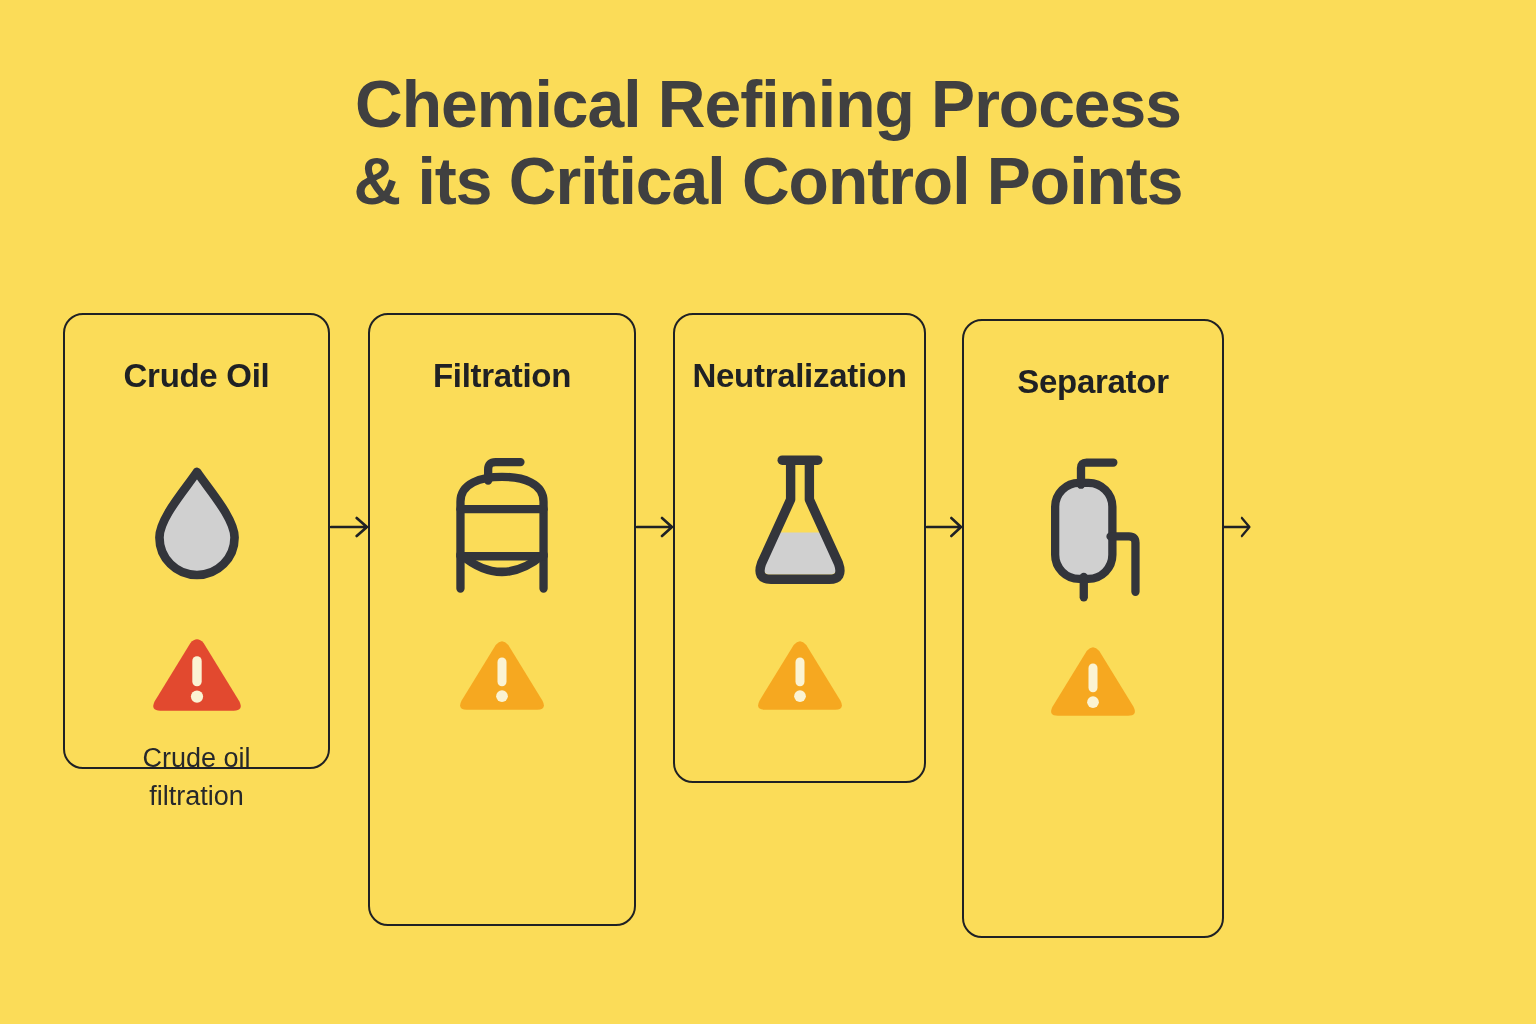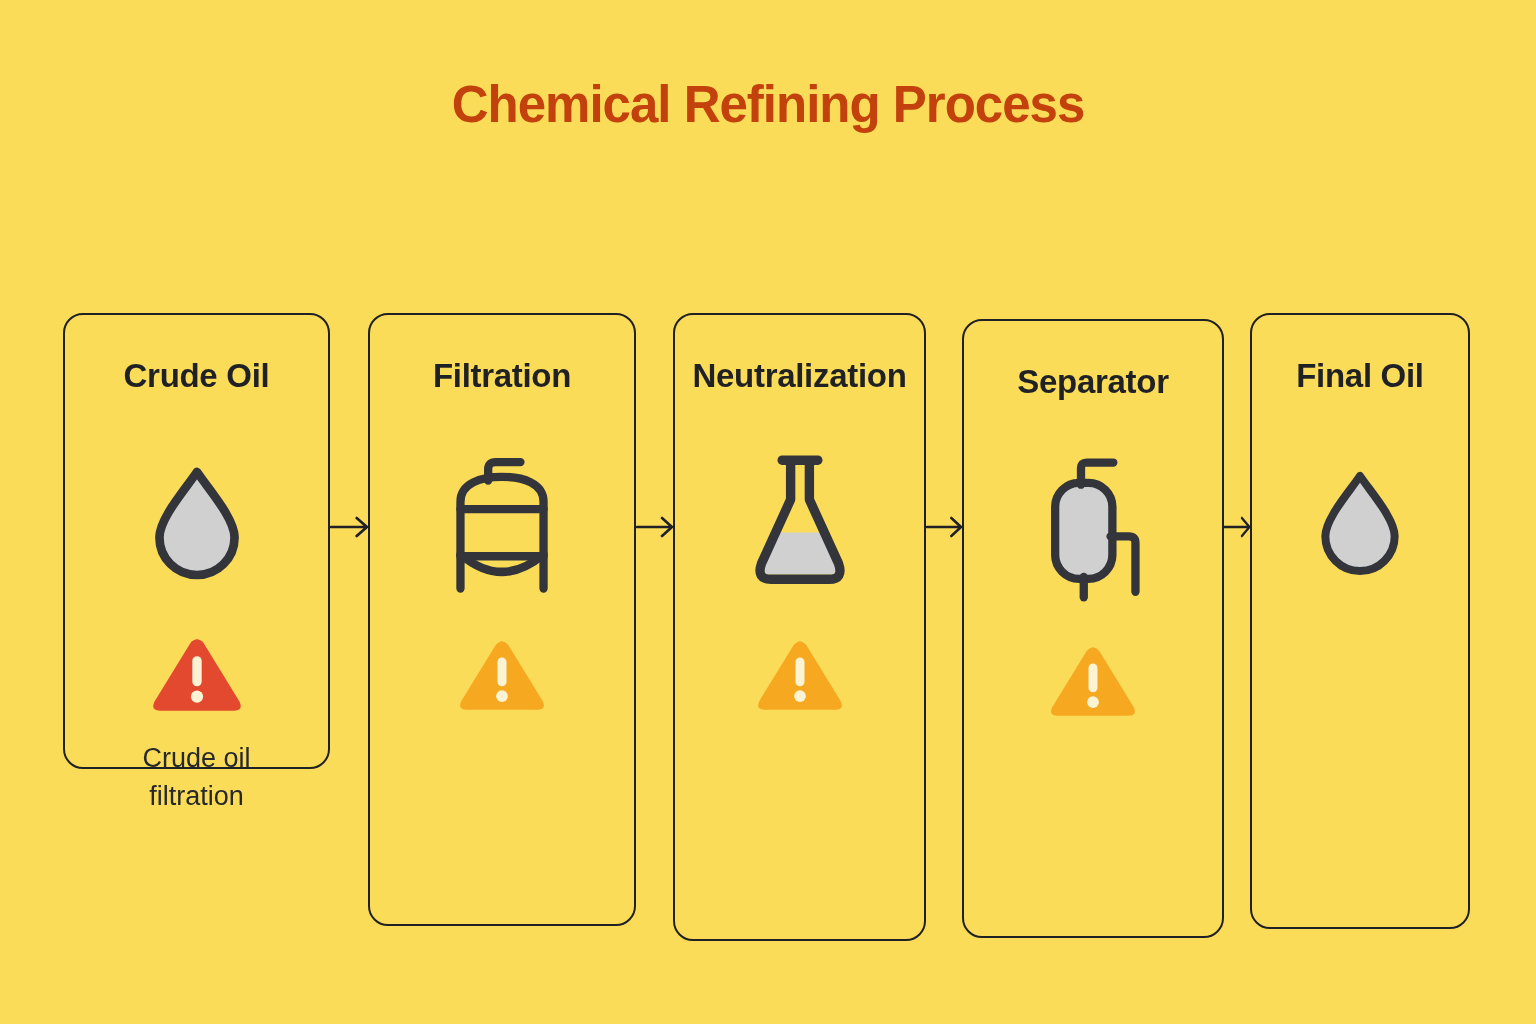--- a/index.html
+++ b/index.html
@@ -1,25 +1,25 @@
 <!DOCTYPE html>
 <html><head>
 <meta charset="utf-8">
 <style>
   html,body{margin:0;padding:0;}
   body{font-family:"Liberation Sans",sans-serif;}
   .canvas{position:relative;width:1536px;height:1024px;background:#FBDC58;overflow:hidden;}
 
   .main-title{position:absolute;top:66px;left:0;right:0;text-align:center;
-    font-weight:700;font-size:51px;line-height:77px;color:#c2410c;letter-spacing:-1px;}
+    font-weight:700;font-size:66px;line-height:77px;color:#404040;letter-spacing:-1px;}
 
   .card{position:absolute;top:313px;border:2px solid #1F2124;border-radius:20px;background:#FBDC58;box-sizing:border-box;}
   .c1{left:63px;width:267px;height:456px;}
   .c2{left:368px;width:268px;height:613px;}
-  .c3{left:673px;width:253px;height:628px;padding-left:48px;}
+  .c3{left:673px;width:253px;height:470px;padding-left:48px;}
   .c4{left:962px;top:319px;width:262px;height:619px;}
   .c5{left:1250px;width:220px;height:616px;}
 
   .card-title{position:absolute;top:42px;left:0;right:0;text-align:center;
     font-weight:700;font-size:33px;color:#1F2124;letter-spacing:-0.3px;}
   .icon-slot{position:absolute;top:131px;left:0;right:0;height:154px;
     display:flex;align-items:center;justify-content:center;}
   .warn-slot{position:absolute;top:314px;left:0;right:0;height:92px;
     display:flex;align-items:center;justify-content:center;}
   .caption{position:absolute;top:424px;left:0;right:0;text-align:center;
@@ -32,20 +32,21 @@
   .a4{left:1222px;width:29px;}
   .arrow svg{width:100%;height:100%;}
 </style>
 </head>
 <body>
 
 <div class="canvas">
 
   <div class="main-title">
     <div>Chemical Refining Process</div>
+    <div>&amp; its Critical Control Points</div>
   </div>
 
   <div class="card c1">
     <div class="card-title">Crude Oil</div>
     <div class="icon-slot">
       <svg width="104" height="118" viewBox="0 0 108 122">
         <path d="M54 8 C42 26 15 56 15 76 A39 39 0 1 0 93 76 C93 56 66 26 54 8 Z" fill="#D0D0D0" stroke="#33353B" stroke-width="9" stroke-linejoin="round"></path>
       </svg>
     </div>
     <div class="warn-slot">
@@ -115,28 +116,20 @@
     </div>
     <div class="warn-slot">
       <svg width="90" height="81" viewBox="0 0 100 88">
         <path d="M43 10 Q50 2 57 10 L95 72 Q100 82 89 82 H11 Q0 82 5 72 Z" fill="#F6A820"></path>
         <rect x="45" y="24" width="10" height="32" rx="5" fill="#FBF3D3"></rect>
         <circle cx="50" cy="67" r="6.5" fill="#FBF3D3"></circle>
       </svg>
     </div>
   </div>
 
-  <div class="card c5">
-    <div class="card-title">Final Oil</div>
-    <div class="icon-slot">
-      <svg width="96" height="110" viewBox="0 0 108 122">
-        <path d="M54 8 C42 26 15 56 15 76 A39 39 0 1 0 93 76 C93 56 66 26 54 8 Z" fill="#D0D0D0" stroke="#33353B" stroke-width="9" stroke-linejoin="round"></path>
-      </svg>
-    </div>
-  </div>
 
   <div class="arrow a1">
     <svg viewBox="0 0 38 26" preserveAspectRatio="none">
       <path d="M1 13 H36 M26 4 L36 13 L26 22" stroke="#1F2124" stroke-width="2.6" fill="none" stroke-linecap="round" stroke-linejoin="round"></path>
     </svg>
   </div>
   <div class="arrow a2">
     <svg viewBox="0 0 38 26" preserveAspectRatio="none">
       <path d="M1 13 H36 M26 4 L36 13 L26 22" stroke="#1F2124" stroke-width="2.6" fill="none" stroke-linecap="round" stroke-linejoin="round"></path>
     </svg>

